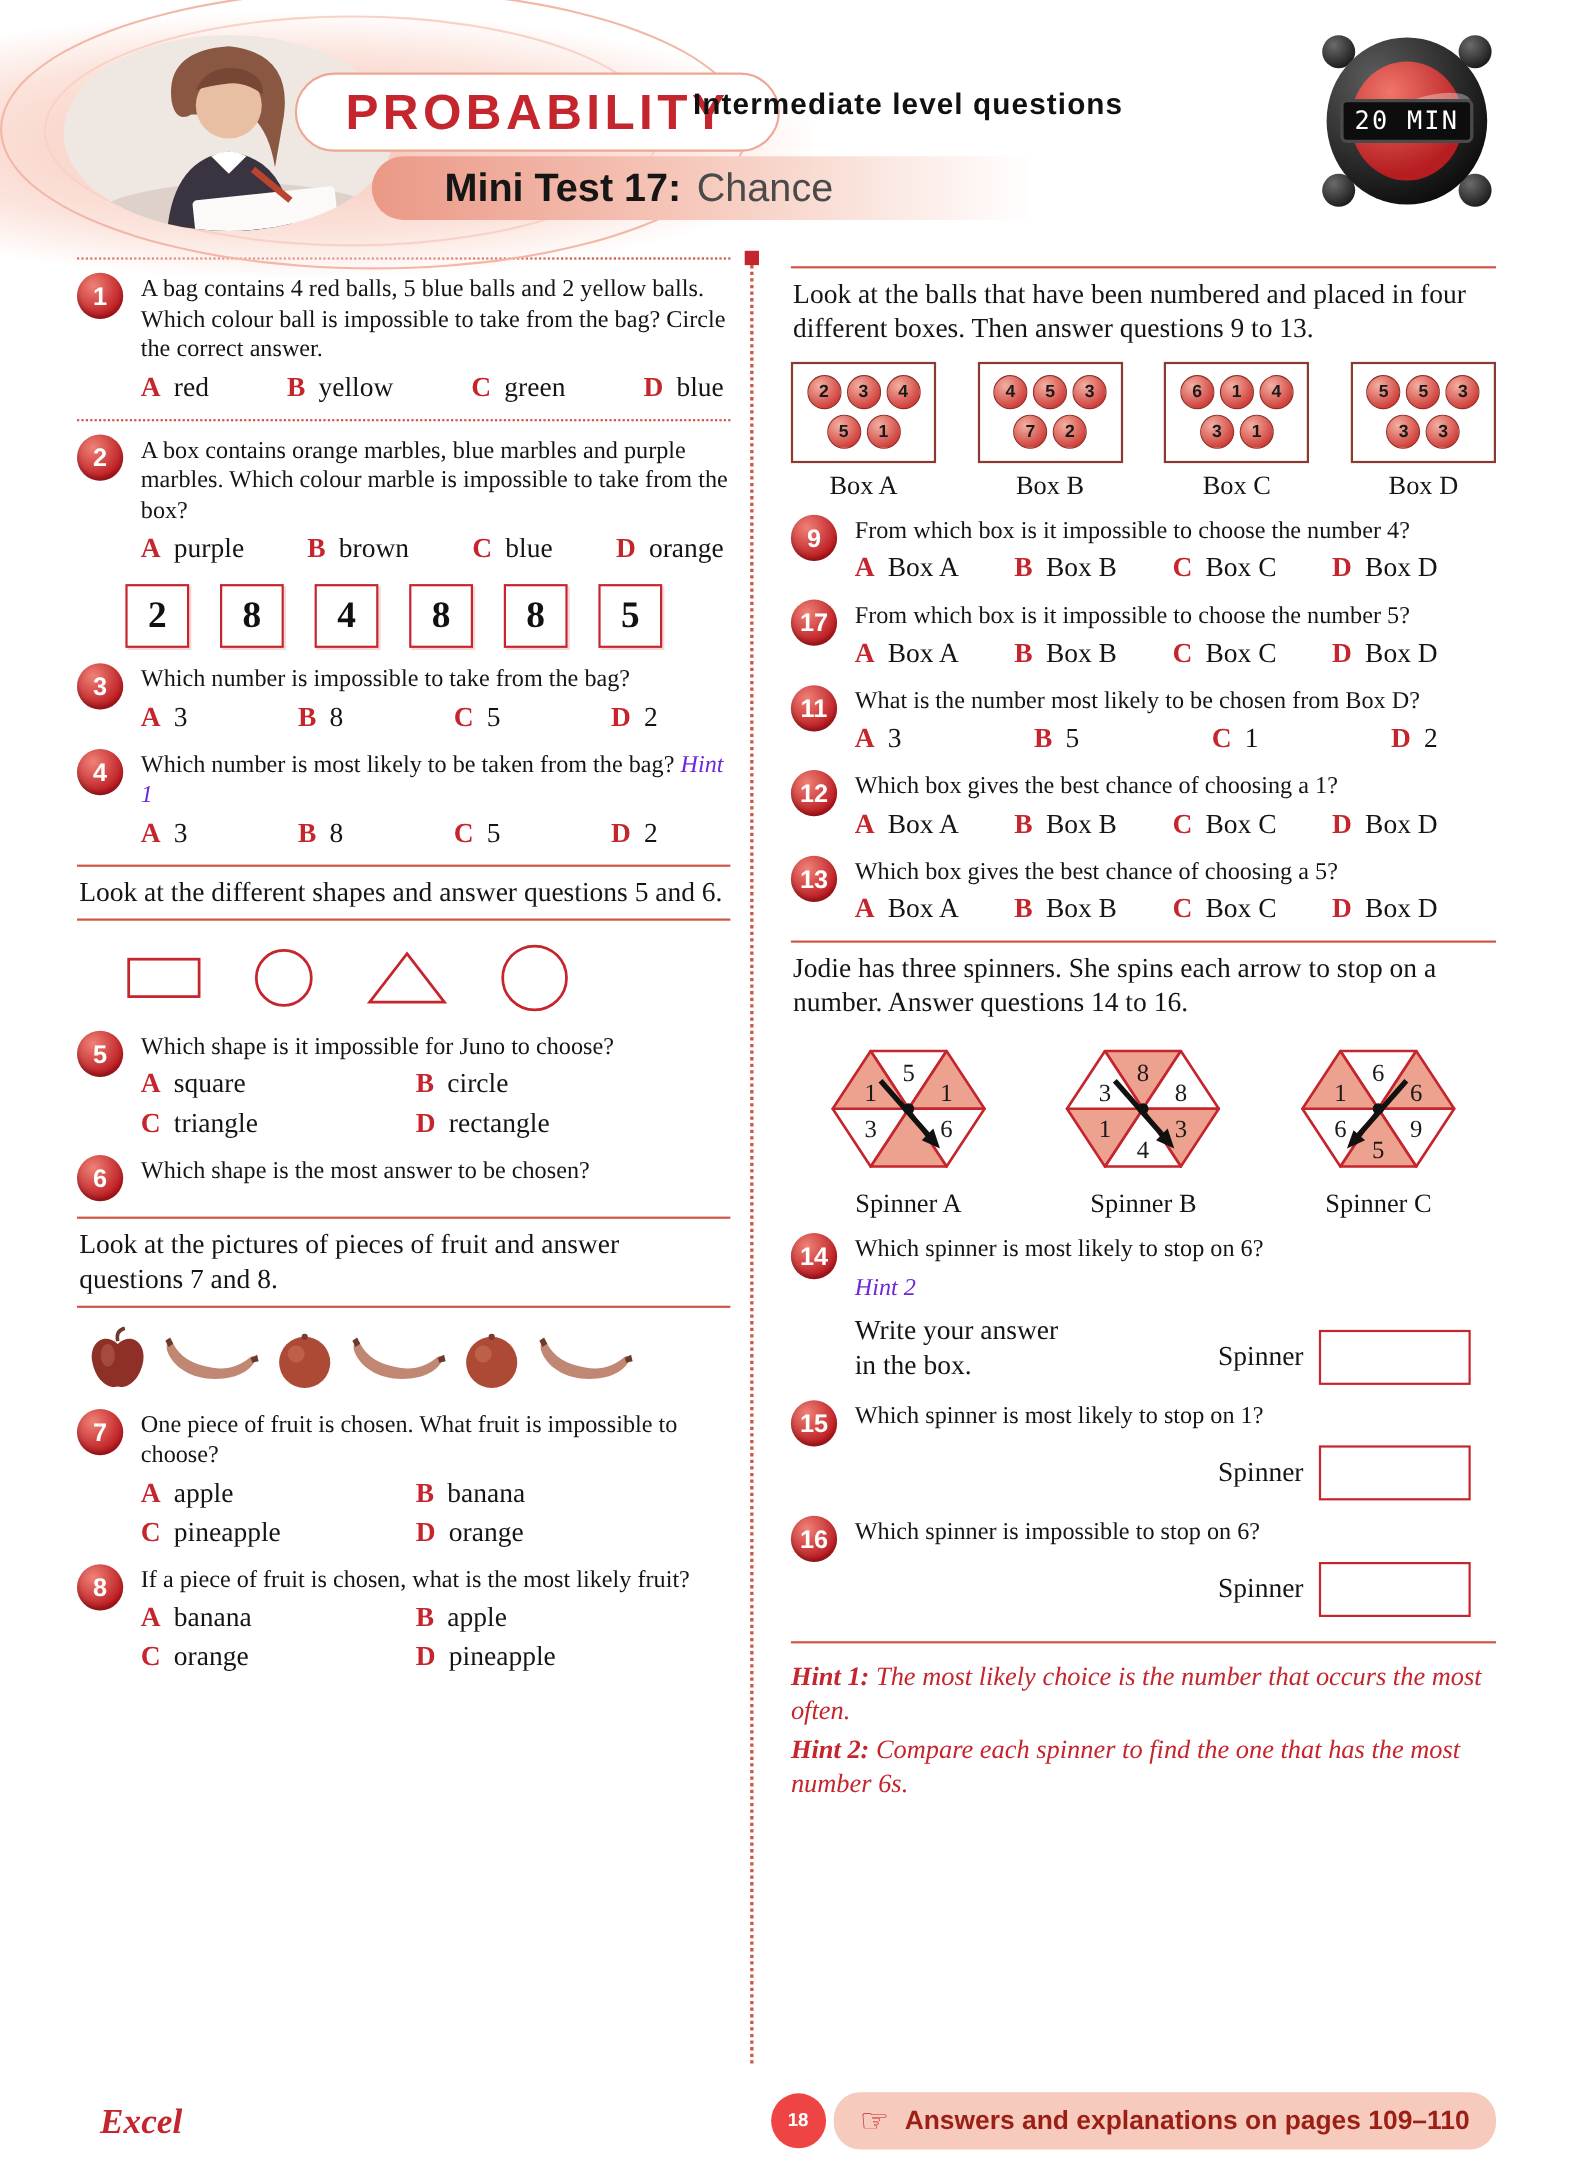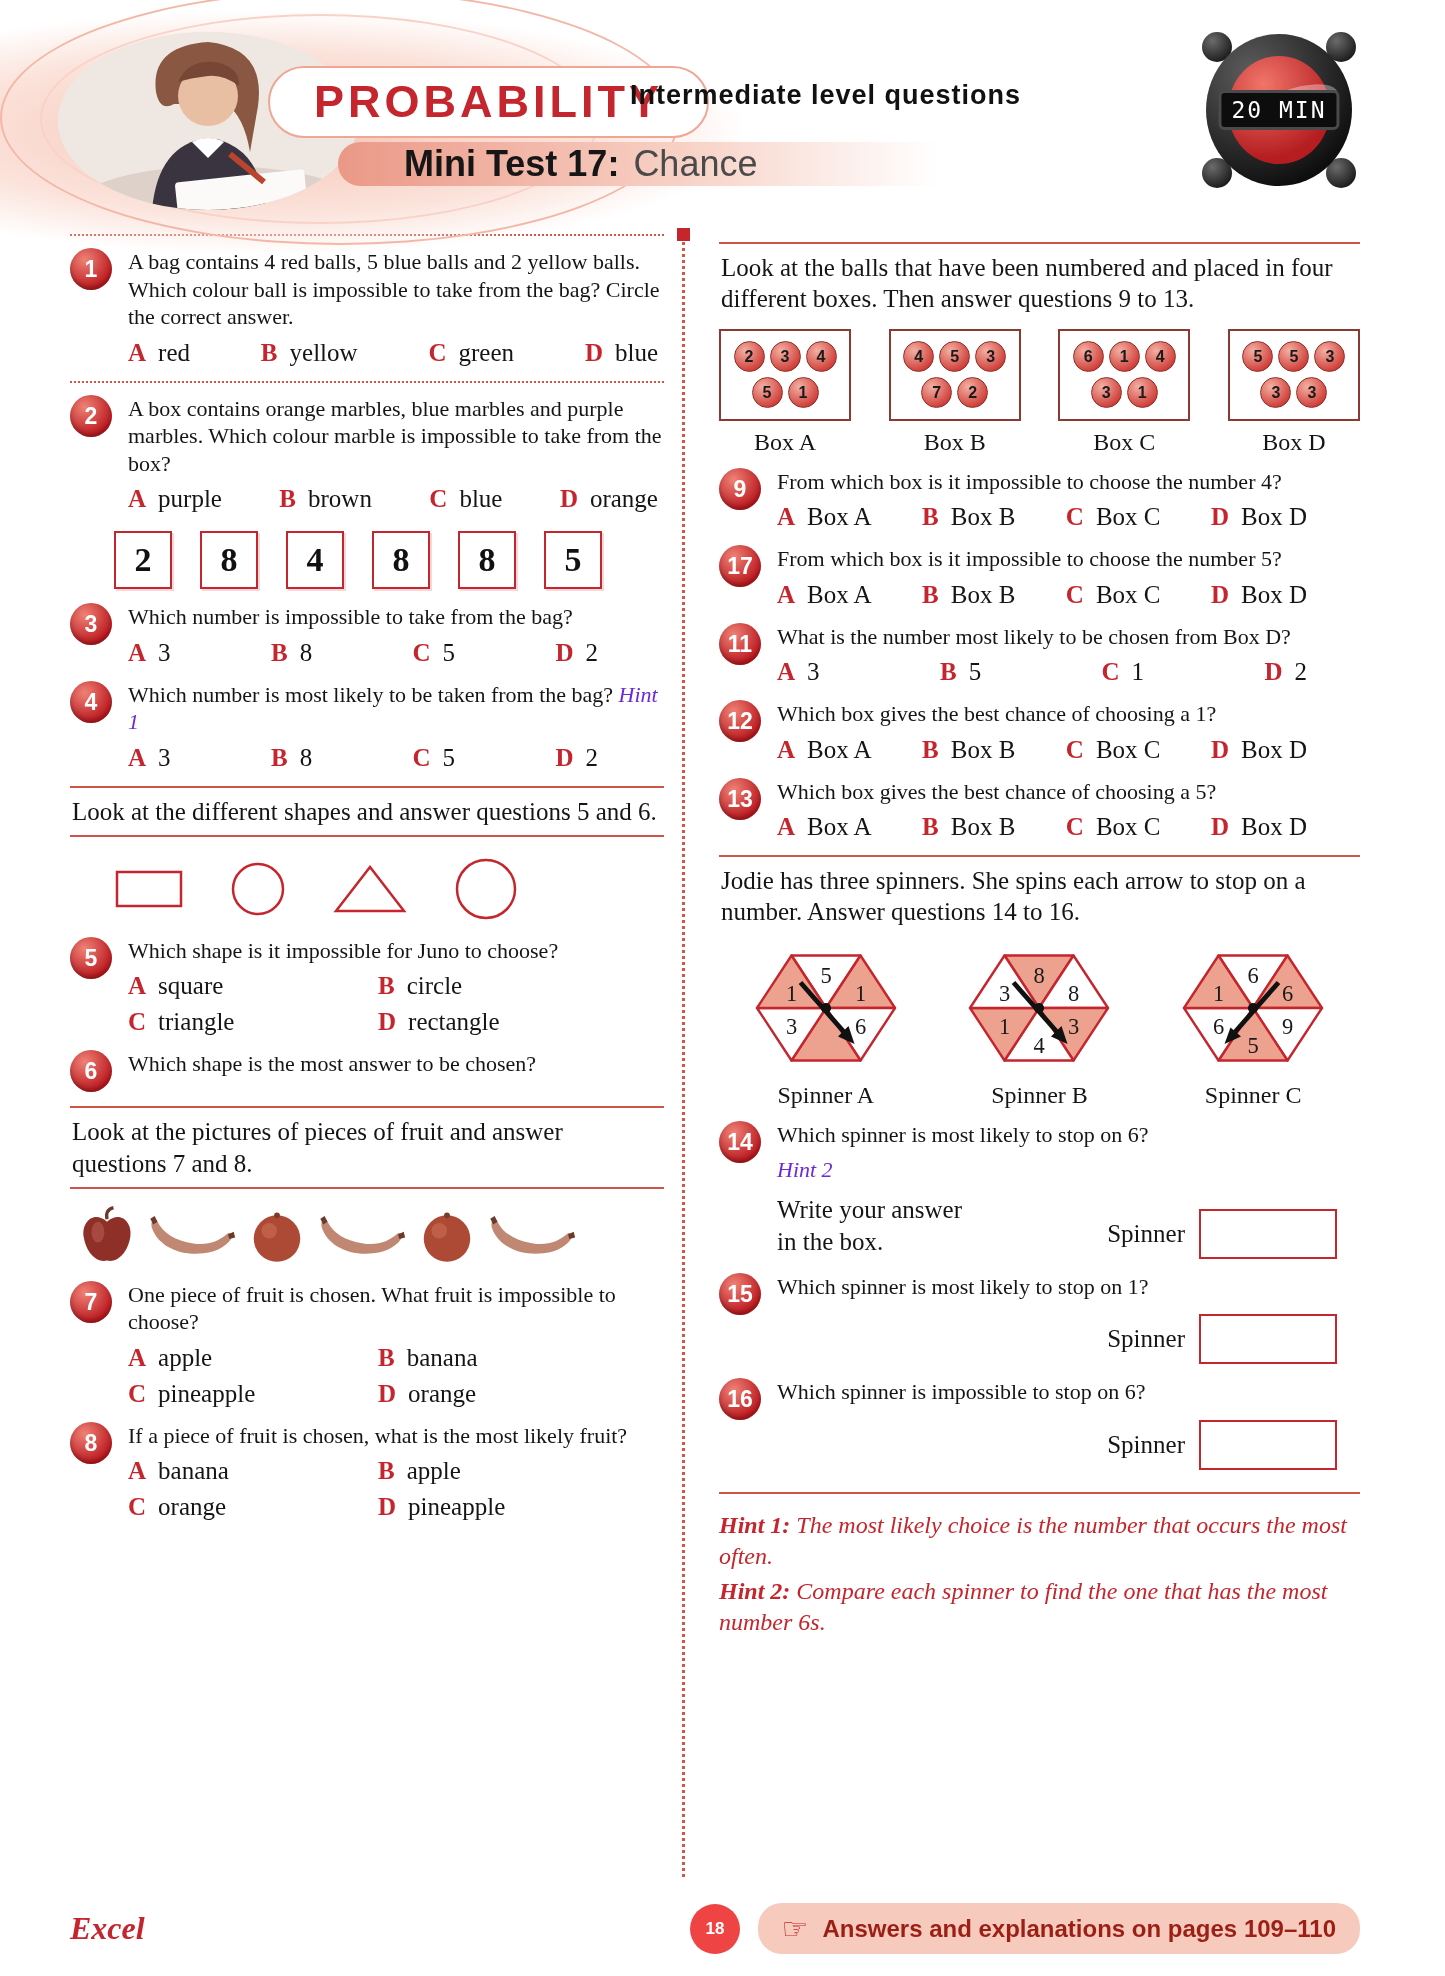--- a/index.html
+++ b/index.html
@@ -14,21 +14,21 @@
   .ring1,.ring2 { position:absolute; border-radius:50%; border:2px solid #f3b7a7; }
   .ring1 { left:-70px; top:-36px; width:680px; height:255px; }
   .ring2 { left:-30px; top:-12px; width:560px; height:210px; border-color:#f8d2c7; }
   .photo { position:absolute; left:-12px; top:6px; width:300px; height:178px; border-radius:50%;
            overflow:hidden; background:#efe8e4; }
   .prob-pill { position:absolute; left:198px; top:40px; background:#fff; border:2px solid #efa694;
                border-radius:46px; padding:8px 44px; color:#c5252c;
                font-family:"Liberation Sans", sans-serif; font-weight:800; font-size:45px; letter-spacing:4px; }
   .level { position:absolute; left:560px; top:54px; font-family:"Liberation Sans", sans-serif;
            font-weight:bold; font-size:27px; letter-spacing:1px; color:#111; }
-  .band { position:absolute; left:268px; top:116px; width:600px; height:44px; border-radius:29px 0 0 29px;
+  .band { position:absolute; left:268px; top:116px; width:600px; height:58px; border-radius:29px 0 0 29px;
           background:linear-gradient(90deg,#eb9886 0%, #f7cfc3 55%, rgba(255,255,255,0) 100%);
           display:flex; align-items:center; padding-left:66px; gap:14px;
           font-family:"Liberation Sans", sans-serif; font-size:36px; }
   .band .t1 { font-weight:bold; color:#161616; }
   .band .t2 { color:#4a4a4a; }
   .timer { position:absolute; right:0; top:0; width:162px; height:168px; }
   .bolt { position:absolute; width:30px; height:30px; border-radius:50%;
           background:radial-gradient(circle at 35% 30%, #6b6b6b, #1d1d1d 75%); }
   .bolt.b1{left:4px;top:6px;} .bolt.b2{right:4px;top:6px;} .bolt.b3{left:4px;bottom:6px;} .bolt.b4{right:4px;bottom:6px;}
   .timer-body { position:absolute; inset:8px; border-radius:50%;
@@ -95,21 +95,21 @@
   .ansrow-inline { display:flex; align-items:center; gap:14px; }
   .ansrow { display:flex; justify-content:flex-end; align-items:center; gap:14px; margin-top:14px; max-width:560px; }
   .ansbox { width:138px; height:50px; border:2px solid #c5252c; background:#fff; display:inline-block; }
   .spinner-word { font-size:25px; }
 
   .hintblock { border-top:2px solid #cf5546; margin-top:22px; padding-top:12px; }
   .hint { font-size:24px; font-style:italic; color:#c5252c; line-height:1.3; margin:4px 0; }
   .hint b { font-style:italic; }
 
   
-  .footer { display:flex; align-items:center; margin-top:26px; }
+  .footer { display:flex; align-items:center; margin-top:26px;margin-left:21px; }
   .footer-left { flex:1; display:flex; align-items:baseline; gap:14px; }
   .brand { font-family:"Liberation Serif", serif; font-weight:bold; font-style:italic; font-size:32px; color:#c5252c; }
   .series { font-family:"Liberation Sans", sans-serif; font-weight:bold; font-size:24px; color:#111; }
   .pagenum { width:50px; height:50px; border-radius:50%; background:#ef4444; color:#fff; text-align:center;
              font-family:"Liberation Sans", sans-serif; font-weight:bold; font-size:17px; line-height:50px; }
   .footer-right { flex:1; display:flex; justify-content:flex-end; }
   .answers-pill { background:#f6cabc; border-radius:24px; padding:8px 24px; display:flex; gap:14px; align-items:center;
                   color:#9c1f16; font-family:"Liberation Sans", sans-serif; font-weight:bold; font-size:24px; }
   .hand { color:#c5252c; font-size:30px; font-weight:normal; }
 </style>

